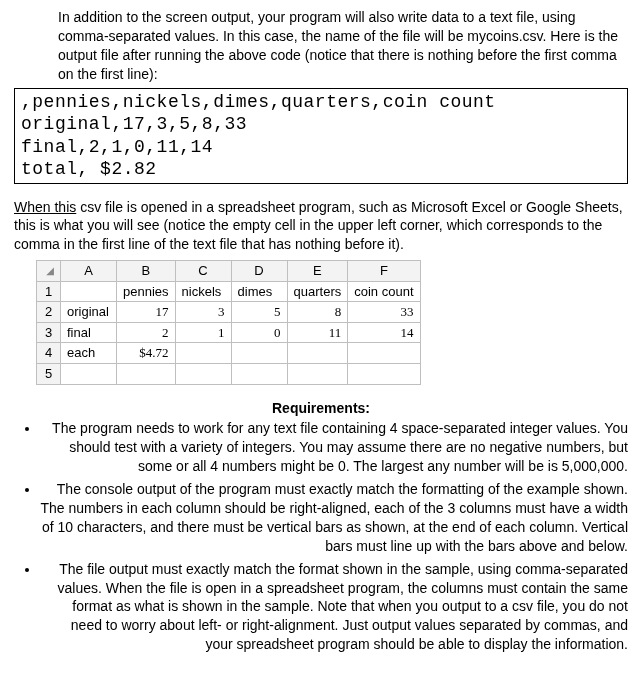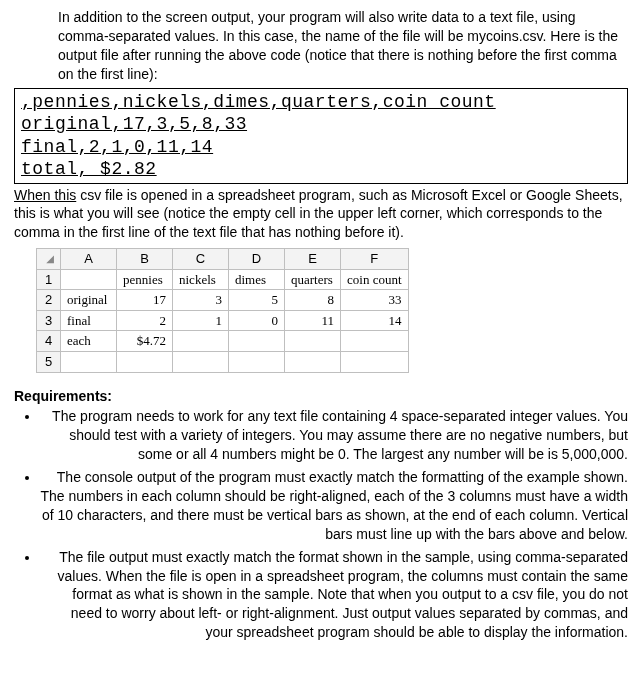--- a/index.html
+++ b/index.html
@@ -14,23 +14,22 @@
     background: #fff;
   }
   .intro { margin-bottom: 4px; margin-left: 44px; }
   .codebox {
     border: 1px solid #000;
     padding: 2px 6px;
     font-family: "Courier New", Courier, monospace;
     font-size: 18px;
     letter-spacing: 0.5px;
     white-space: pre;
-    margin-bottom: 2px;
+    margin-bottom: 14px;
     line-height: 1.25;
-    text-decoration: underline;
   }
   .sheet-intro { margin-bottom: 6px; }
   u.em { }
   .sheet {
     border-collapse: collapse;
     font-family: Arial, Helvetica, sans-serif;
     font-size: 13px;
     margin-left: 22px;
     margin-bottom: 14px;
   }
@@ -51,22 +50,22 @@
     width: 24px;
   }
   .sheet .corner {
     background: #f3f3f3;
     text-align: right;
     color:#888;
     font-size:10px;
     width:24px;
   }
   .sheet td.cell { text-align: right; min-width: 56px; font-family: Liberation Serif, serif; }
-  .sheet td.textcell { text-align: left; min-width: 56px; font-family: Liberation Serif, serif; }
-  .req-h { font-weight: bold; margin-top: 0; }
+  .sheet td.textcell { text-align: left; min-width: 56px; }
+  .req-h { font-weight: bold; margin-top: 0; text-align: center; }
   ul.req {
     margin: 2px 0 0 26px;
     padding: 0;
   }
   ul.req li {
     margin-bottom: 4px;
     text-align: right;
   }
 </style>
 </head>

